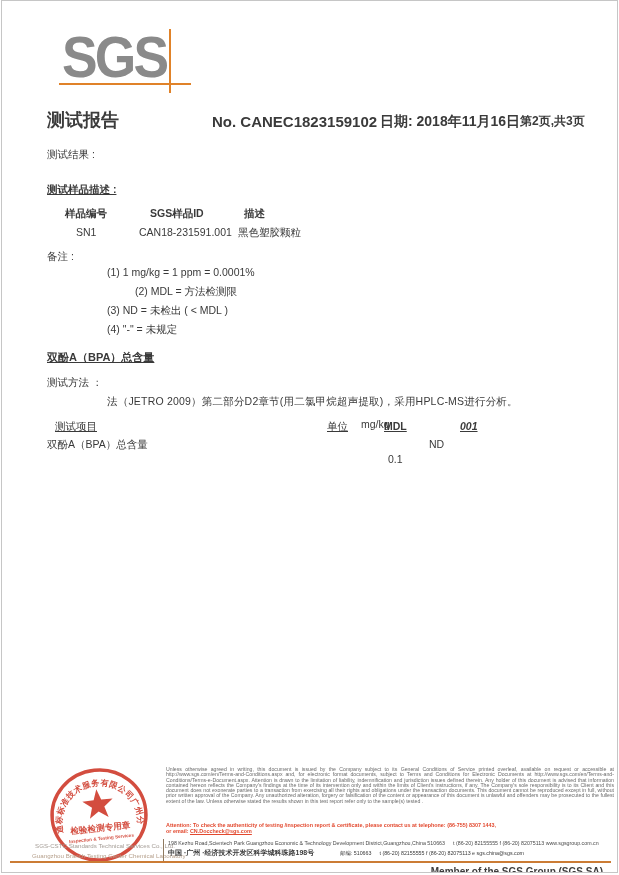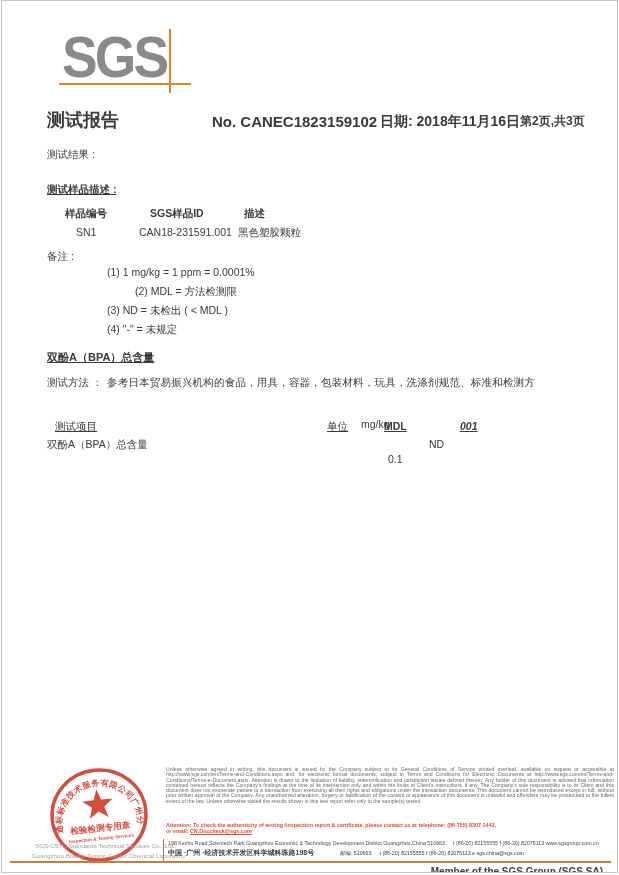--- a/index.html
+++ b/index.html
@@ -101,21 +101,21 @@
   <div class="abs body-text st-v3">黑色塑胶颗粒</div>
 
   <div class="abs body-text remarks-label">备注 :</div>
   <div class="abs body-text remark-0">(1) 1 mg/kg = 1 ppm = 0.0001%</div>
   <div class="abs body-text remark-1">(2) MDL = 方法检测限</div>
   <div class="abs body-text remark-2">(3) ND = 未检出 ( &lt; MDL )</div>
   <div class="abs body-text remark-3">(4) "-" = 未规定</div>
 
   <div class="abs body-text bold ul bpa-heading">双酚A（BPA）总含量</div>
   <div class="abs body-text method-label">测试方法 ：</div>
-  <div class="abs body-text method-line-0">参考日本贸易振兴机构的食品，用具，容器，包装材料，玩具，洗涤剂规范、标准和检测方</div>
+  <div class="abs body-text method-line-1">法（JETRO 2009）第二部分D2章节(用二氯甲烷超声提取)，采用HPLC-MS进行分析。</div>
 
   <div class="abs body-text ul rt-h1">测试项目</div>
   <div class="abs body-text ul rt-h2">单位</div>
   <div class="abs body-text ul bold rt-h3">MDL</div>
   <div class="abs body-text ul bold it rt-h4">001</div>
   <div class="abs body-text rt-v1">双酚A（BPA）总含量</div>
   <div class="abs body-text rt-v2">mg/kg</div>
   <div class="abs body-text rt-v3">0.1</div>
   <div class="abs body-text rt-v4">ND</div>
 

